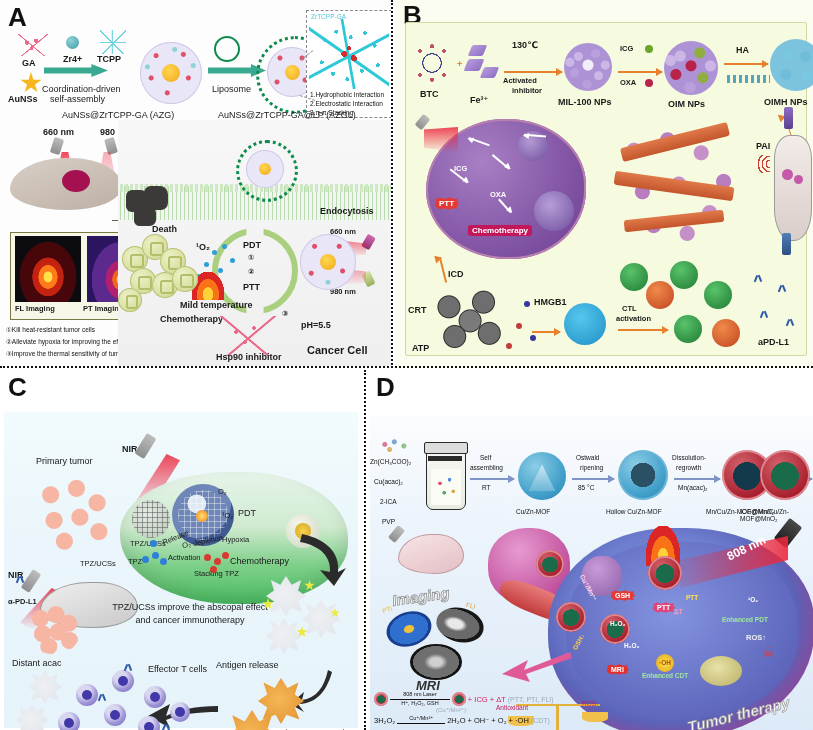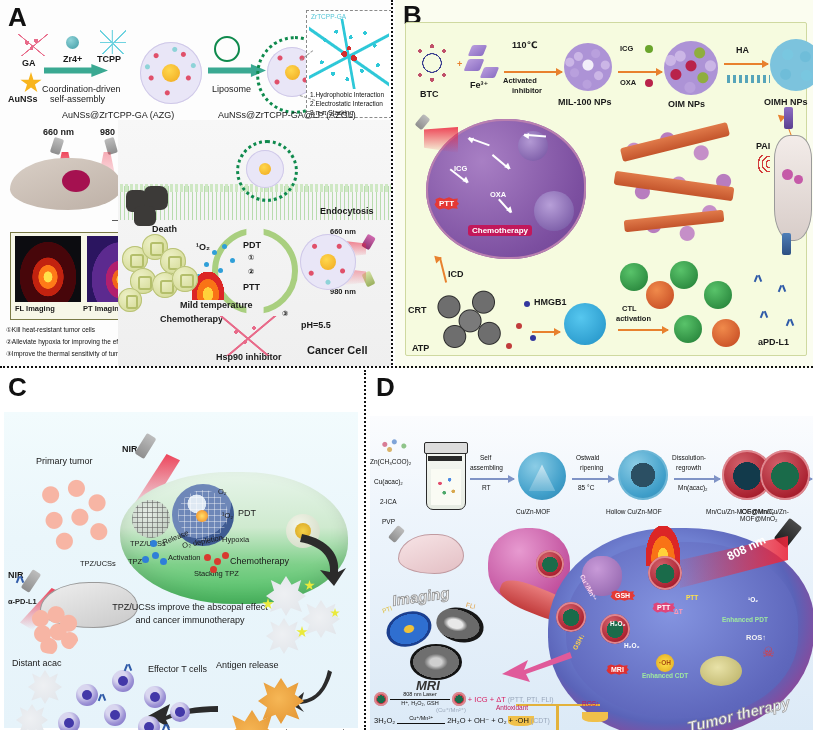--- a/index.html
+++ b/index.html
@@ -424,24 +424,24 @@
   <div class="panel panel-b">
     <div class="plabel" style="left:8px;top:2px;">B</div>
     <div class="panel-b-inner">
 
       <div class="btc" style="left:6px;top:20px;width:40px;height:40px;"></div>
       <div class="t b" style="left:14px;top:66px;">BTC</div>
       <div class="t b" style="left:51px;top:36px;color:#e8812e;">+</div>
       <div class="rhomb" style="left:64px;top:22px;width:15px;height:11px;"></div>
       <div class="rhomb" style="left:60px;top:36px;width:16px;height:12px;"></div>
       <div class="rhomb" style="left:76px;top:44px;width:15px;height:11px;"></div>
-      <div class="t b" style="left:64px;top:57px;text-align:right;">Fe³⁺</div>
+      <div class="t b" style="left:64px;top:72px;text-align:right;">Fe³⁺</div>
 
       <div class="arr-or" style="left:98px;top:48px;width:58px;"></div>
-      <div class="t b" style="left:106px;top:17px;">110℃</div>
+      <div class="t b" style="left:106px;top:17px;">130℃</div>
       <div class="t b sm" style="left:97px;top:54px;">Activated</div>
       <div class="t b sm" style="left:106px;top:64px;">inhibitor</div>
 
       <div class="mof" style="left:158px;top:20px;width:48px;height:48px;"></div>
       <div class="t b" style="left:152px;top:74px;">MIL-100 NPs</div>
 
       <div class="arr-or" style="left:212px;top:48px;width:44px;"></div>
       <div class="t b sm" style="left:214px;top:22px;">ICG</div>
       <div class="dot" style="left:239px;top:22px;width:8px;height:8px;background:#6aa52c;"></div>
       <div class="t b sm" style="left:214px;top:56px;">OXA</div>

